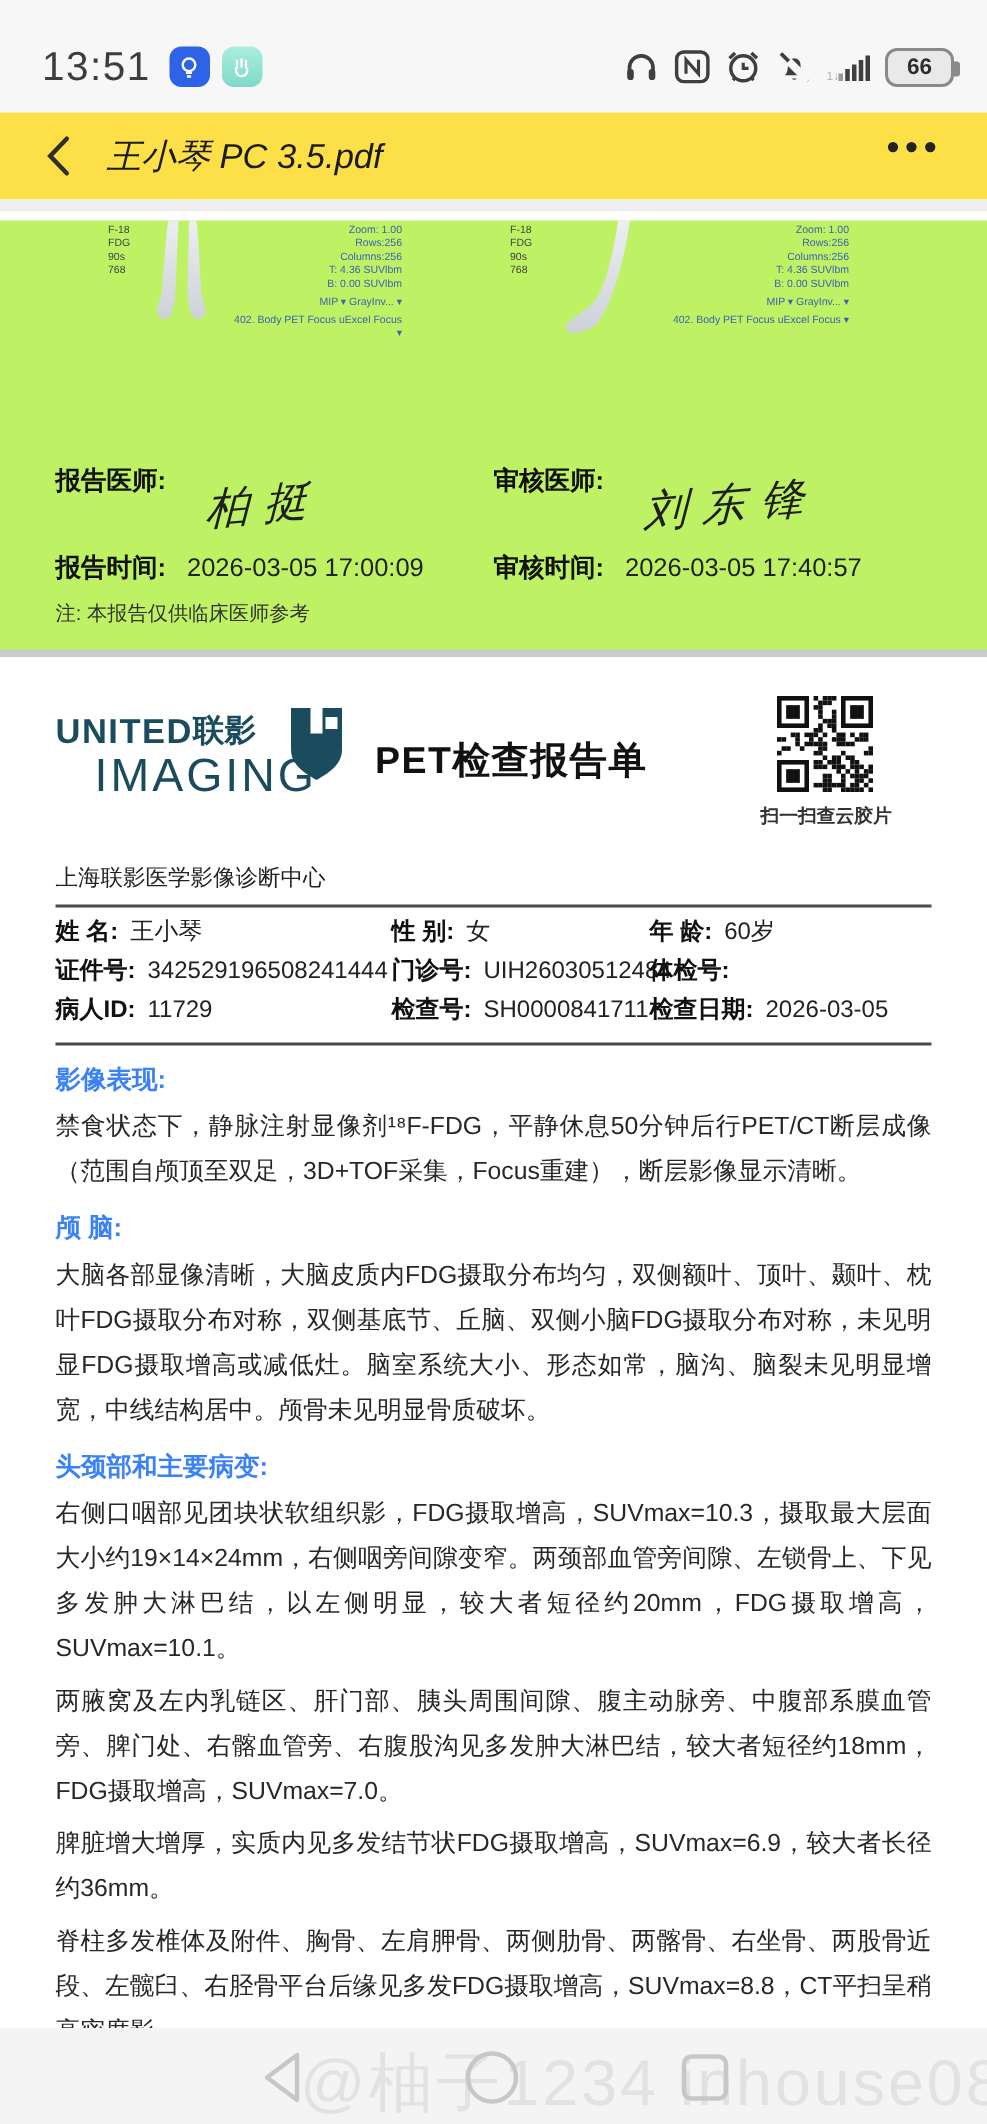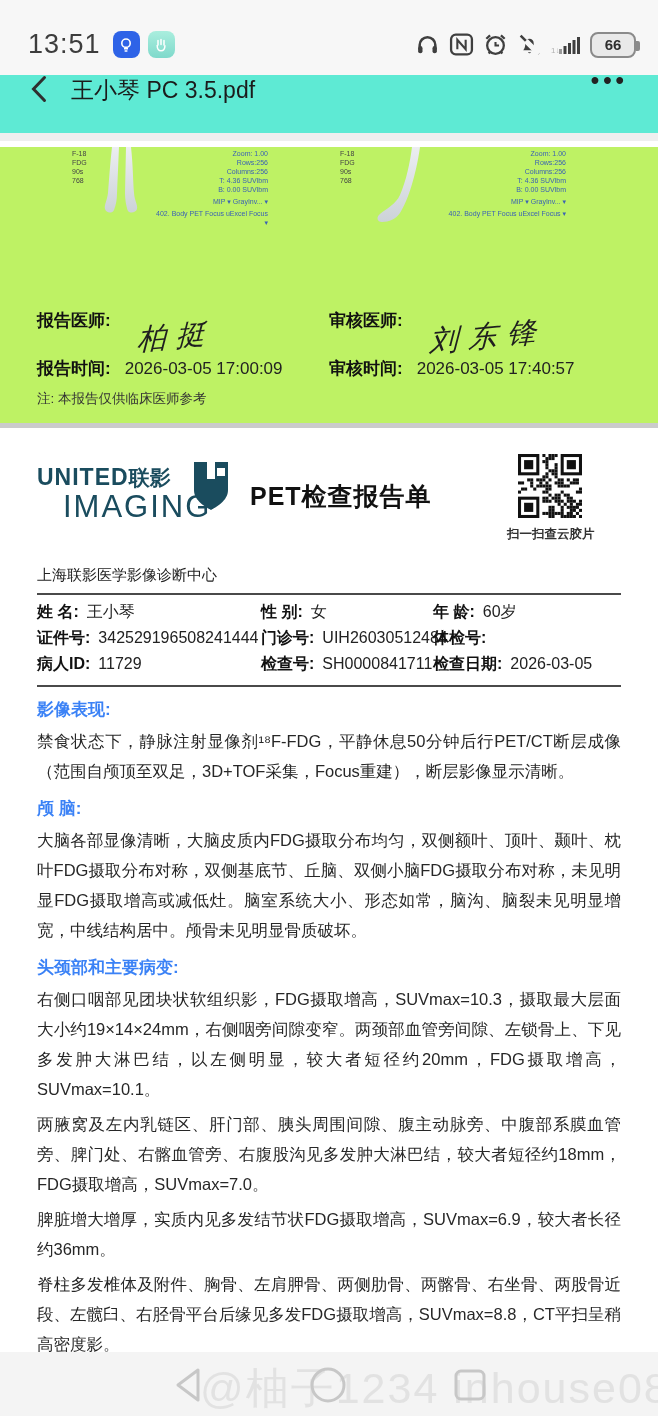--- a/index.html
+++ b/index.html
@@ -15,21 +15,21 @@
   .chip.blue{background:#2e63e7;}
   .chip.mint{background:linear-gradient(180deg,#aaeede,#7fd9cb);}
   .sb-right{margin-left:auto;display:flex;align-items:center;gap:9px;}
   .sb-right svg{display:block;}
   .battery{position:relative;width:46px;height:26px;border:2px solid #8a8a8a;border-radius:8px;
     background:#e9e9e9;display:flex;align-items:center;justify-content:center;}
   .battery .pct{font-size:15px;font-weight:600;color:#2e2e2e;}
   .battery .tip{position:absolute;right:-6px;top:7px;width:4px;height:10px;background:#8a8a8a;border-radius:0 2px 2px 0;}
 
   
-  .nav-bar{height:58px;background:#5eead4;display:flex;align-items:flex-start;padding:0 30px;}
+  .nav-bar{height:58px;background:#fde047;display:flex;align-items:center;padding:0 30px;font-style:italic;}
   .nav-title{font-size:23px;color:#1b1b1b;margin-left:24px;}
   .nav-more{margin-left:auto;font-size:24px;letter-spacing:4px;color:#222;font-weight:700;line-height:10px;padding-bottom:10px;}
 
   
   .viewer{background:#fff;}
   .page-top-strip{height:8px;background:#efefef;}
   .page1{position:relative;background:#bef264;}
   .scan-strip{position:relative;height:82px;margin-top:6px;}
   .scan-panel{position:absolute;top:0;display:flex;align-items:flex-start;}
   .scan-panel.p1{left:72px;width:196px;}
@@ -39,21 +39,21 @@
   .meta-col{flex:1;text-align:right;font-size:7px;line-height:9px;color:#3b62b4;padding-top:2px;}
   .meta-col .ctl{margin-top:3px;color:#3b62b4;}
 
   .sig-block{padding:0 37px;}
   .page1 .sig-block{margin-top:78px;}
   .sig-row{display:flex;}
   .sig-col{width:50%;display:flex;align-items:flex-start;}
   .sig-label{font-size:17px;font-weight:700;color:#111;white-space:nowrap;padding-top:2px;}
   .sig-script{font-family:"DejaVu Serif","Liberation Serif",serif;font-style:italic;font-size:29px;color:#1f1f1f;
     margin-left:26px;margin-top:10px;transform:rotate(-5deg) skewX(-6deg);letter-spacing:10px;white-space:nowrap;}
-  .time-row{display:flex;}
+  .time-row{display:flex;margin-top:10px;}
   .time-col{width:50%;display:flex;align-items:baseline;}
   .time-label{font-size:17px;font-weight:700;color:#111;white-space:nowrap;}
   .time-value{font-size:17px;color:#222;margin-left:14px;white-space:nowrap;text-align:center;}
   .sig-note{margin-top:10px;font-size:13.5px;color:#333;}
 
   .page-separator{height:5px;background:#cbcbcb;margin-top:15px;}
 
   
   .page2{background:#fff;padding:0 37px;}
   .rpt-header{position:relative;height:104px;margin-top:26px;}

